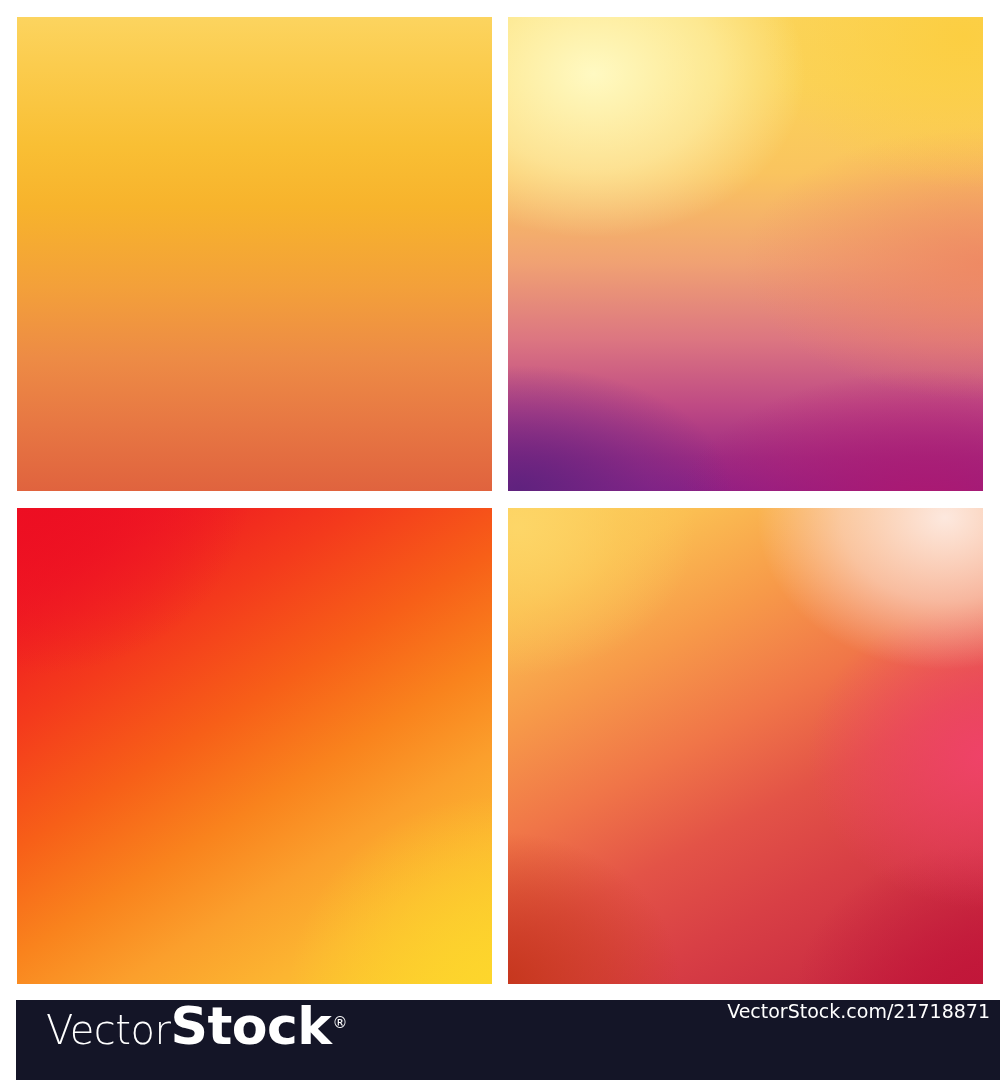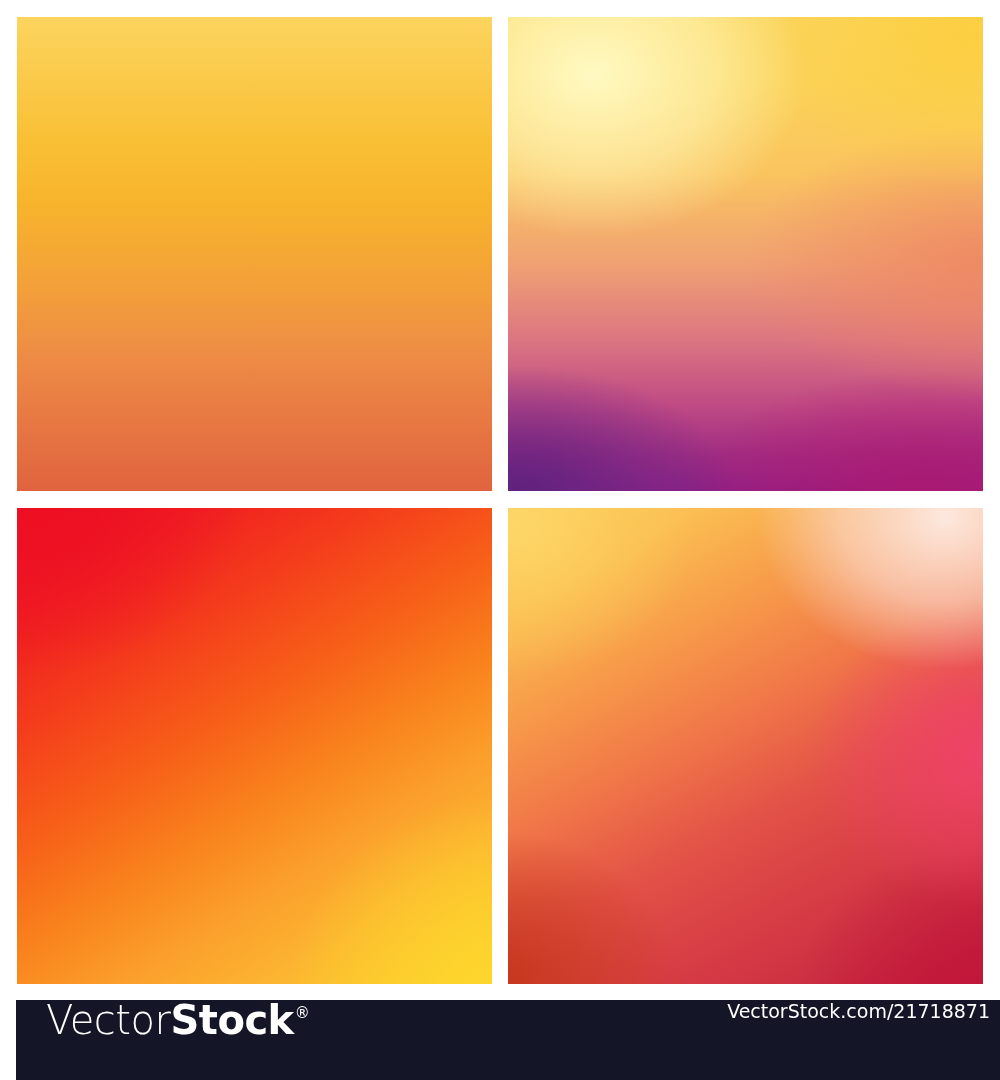--- a/index.html
+++ b/index.html
@@ -128,21 +128,21 @@
     color:#ffffff;
     letter-spacing:-0.5px;
     line-height:1;
   }
   .logo .lo-thin {
     font-size:40px;
     font-weight:300;
     font-family:"DejaVu Sans", sans-serif;
   }
   .logo .lo-bold {
-    font-size:40px;
+    font-size:52px;
     font-weight:700;
     font-family:"DejaVu Sans", sans-serif;
   }
   .logo .lo-reg {
     font-size:15px;
     font-weight:400;
     position:relative;
     top:-16px;
     margin-left:1px;
     font-family:"DejaVu Sans", sans-serif;

